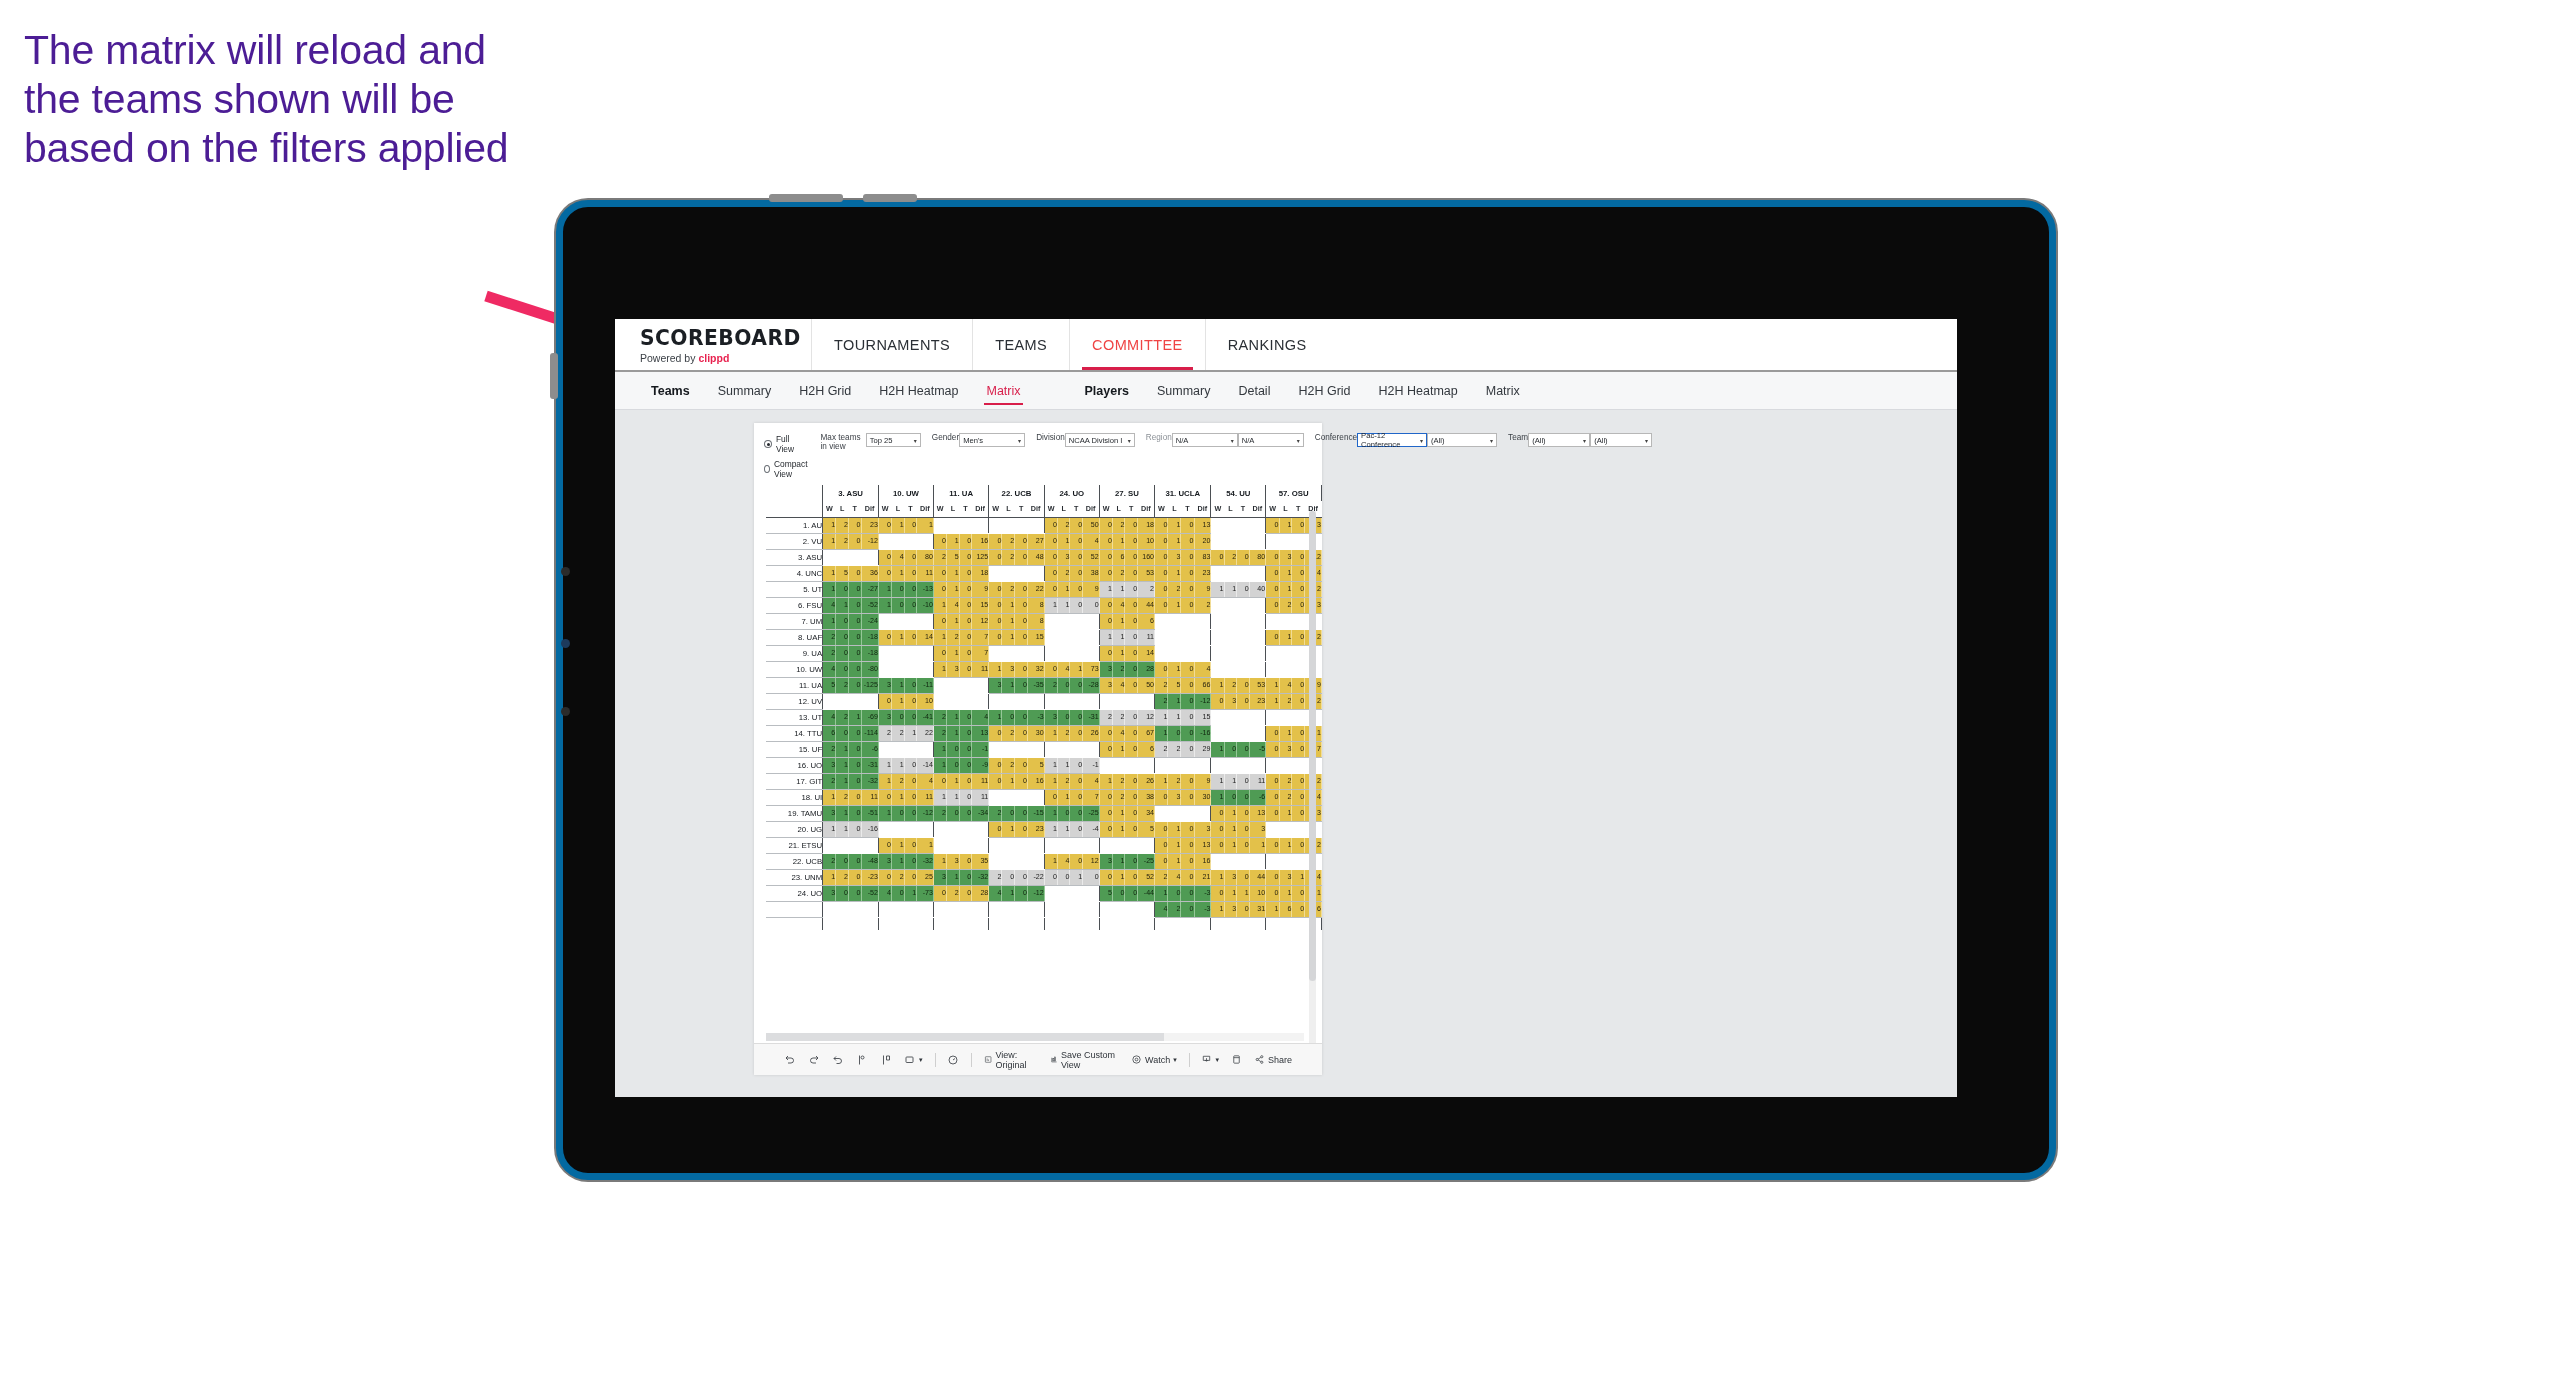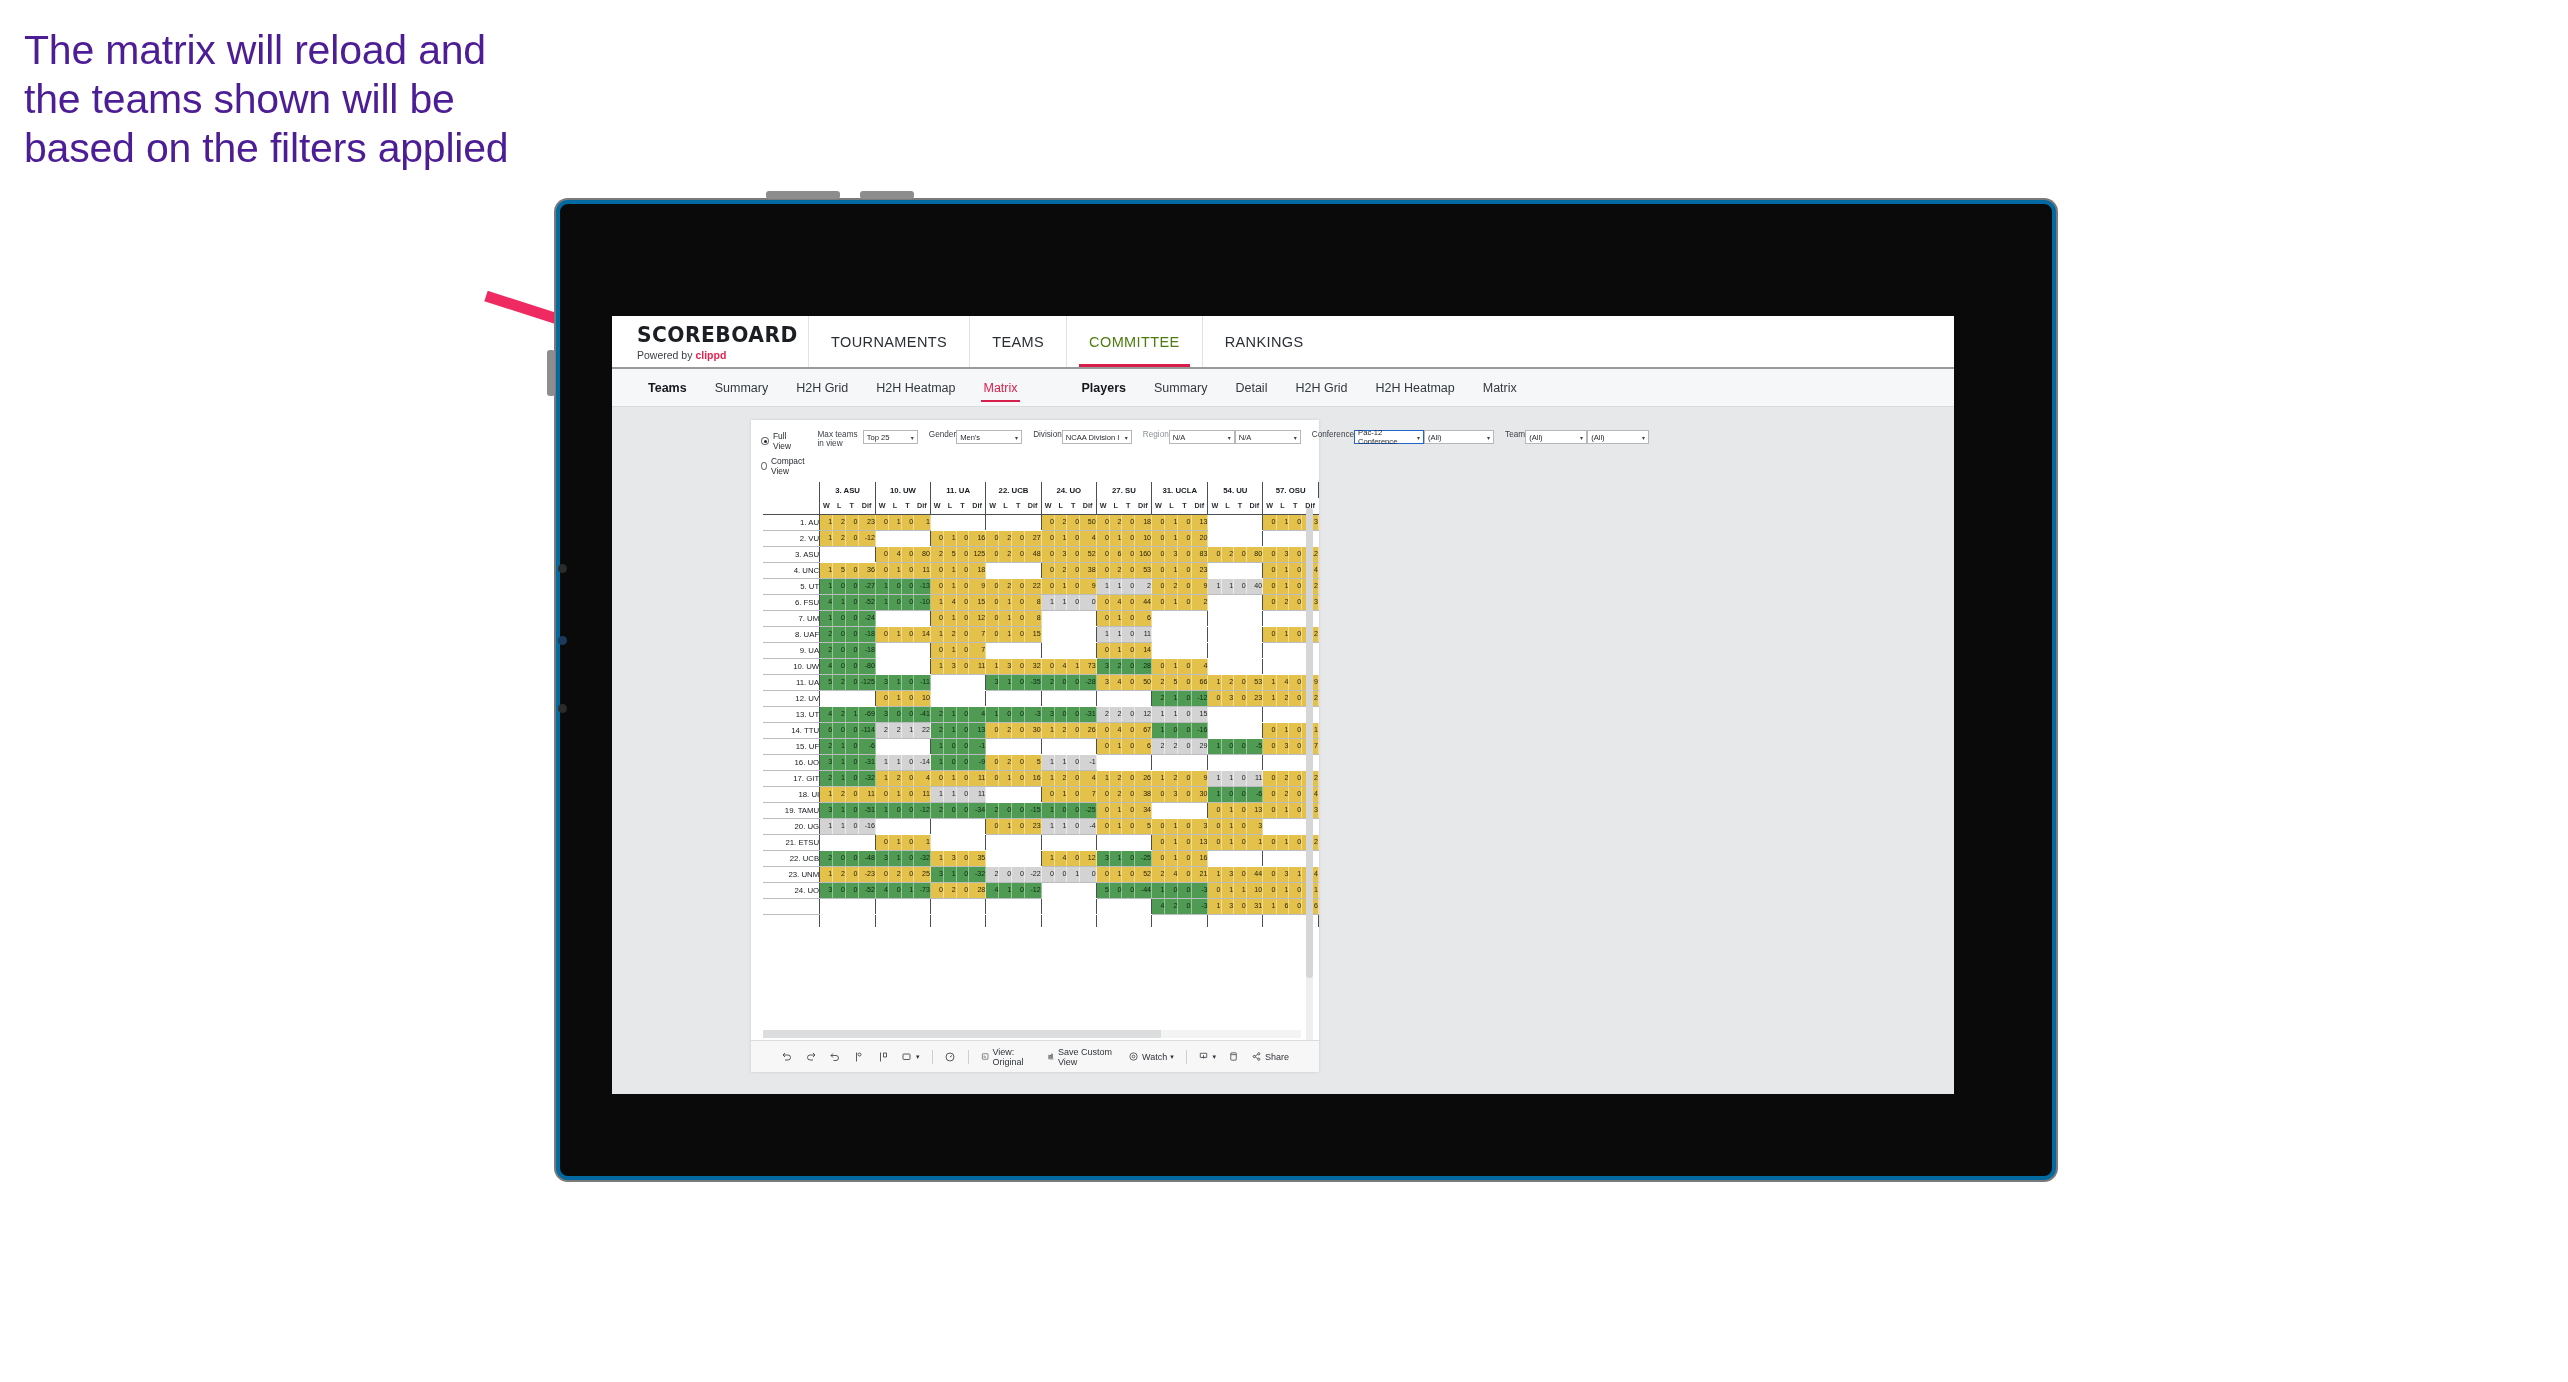--- a/index.html
+++ b/index.html
@@ -15,22 +15,22 @@
   #annotation {
     position: absolute; left: 24px; top: 26px; width: 500px;
     font-size: 41px; line-height: 1.20; color: #4c1d95;
     font-family: "Liberation Sans", sans-serif; letter-spacing: -0.2px;
   }
   #arrow-svg { position: absolute; left: 480px; top: 290px; width: 620px; height: 240px; }
 
   
   #tablet {
     position: absolute; left: 556px; top: 200px; width: 1500px; height: 980px;
-    background: #0a0a0a; border-radius: 12px;
-    border: 4px solid #0369a1;
+    background: #0a0a0a; border-radius: 32px;
+    border: 7px solid #0369a1;
     box-shadow: 0 0 0 2px #7a7a7a;
   }
   #tablet-btn-a { position: absolute; left: 206px; top: -13px; width: 74px; height: 8px; background:#8d8d8d; border-radius:3px;}
   #tablet-btn-b { position: absolute; left: 300px; top: -13px; width: 54px; height: 8px; background:#8d8d8d; border-radius:3px;}
   #tablet-btn-c { position: absolute; left: -13px; top: 146px; width: 8px; height: 46px; background:#8d8d8d; border-radius:3px;}
   .tablet-dot { position:absolute; left:-2px; width:9px; height:9px; border-radius:50%; background:#2b2b2b; }
 
   
   #screen {
     position: absolute; left: 52px; top: 112px; width: 1342px; height: 778px;
@@ -47,21 +47,21 @@
   #brand-title { font-size:22px; font-weight:700; letter-spacing:0.5px; color:#1b1f24;
                  font-family:"DejaVu Sans", sans-serif; transform: scaleX(0.92); transform-origin:left; }
   #brand-sub { font-size:10.5px; color:#3c4147; margin-top:2px; }
   #brand-sub .brandname { color:#e8224f; font-weight:700; }
   .topnav { display:flex; align-items:center;text-align:right; }
   .topnav-item {
     padding: 0 22px; height:100%; display:flex; align-items:center;
     font-size:14.5px; color:#2a2f35; letter-spacing:0.4px; position:relative;
     border-left:1px solid #e3e3e3;
   }
-  .topnav-item.active { color:#4d7c0f; }
+  .topnav-item.active { color:#ef4444; }
   .topnav-item.active::after {
     content:""; position:absolute; left:12px; right:12px; bottom:0; height:3px; background:#d81e4a;
   }
 
   
   #subbar {
     height: 38px; background:#f6f7f8; display:flex; align-items:center;
     border-bottom: 1px solid #d8dade; padding-left: 22px; gap:0;
   }
   .subtab { font-size:12.5px; color:#33383e; padding: 0 14px; position:relative; line-height:38px; }

